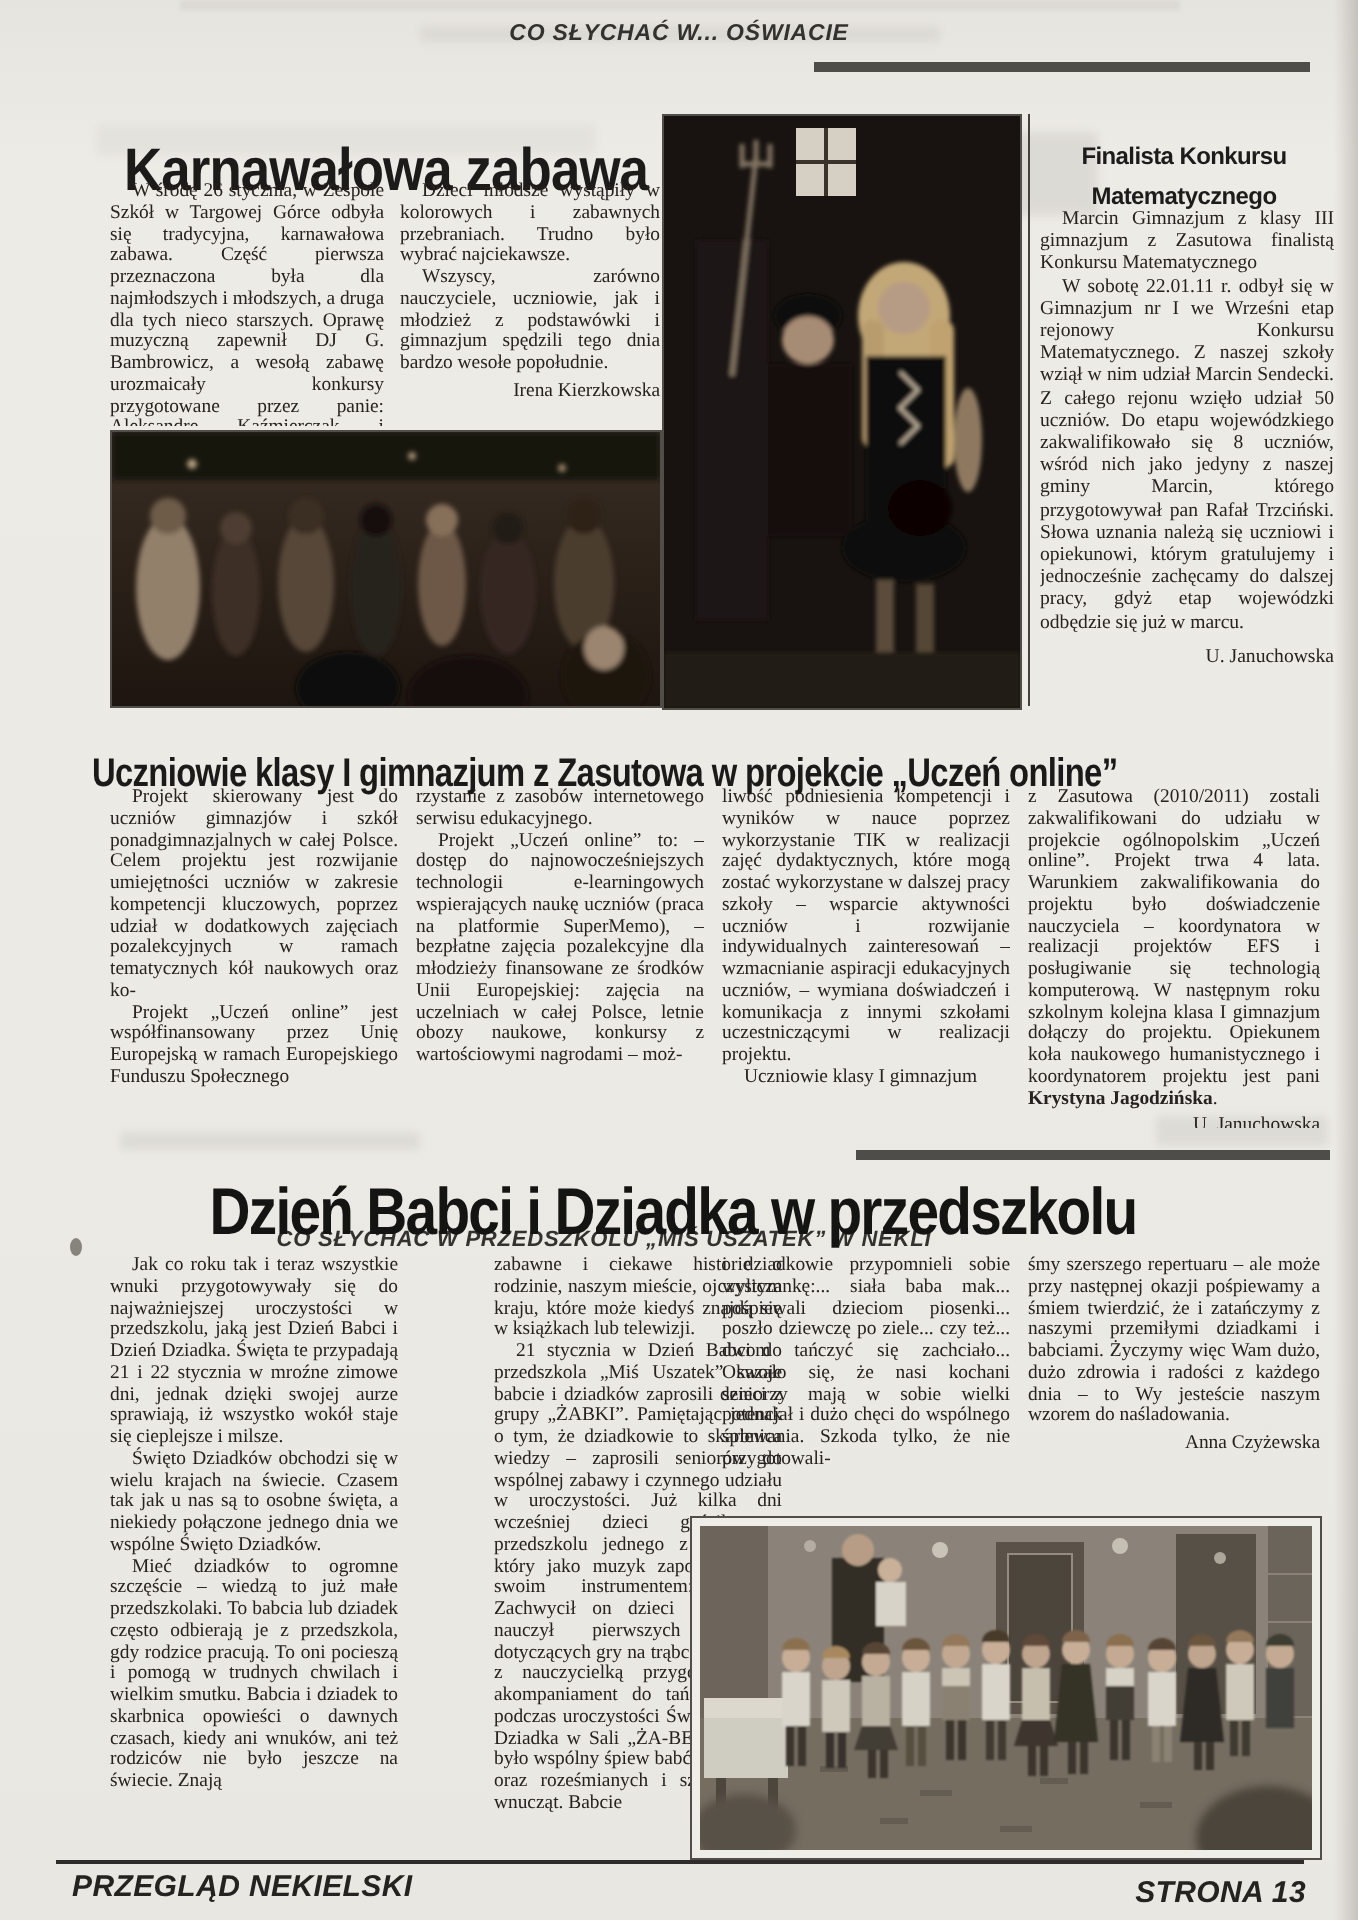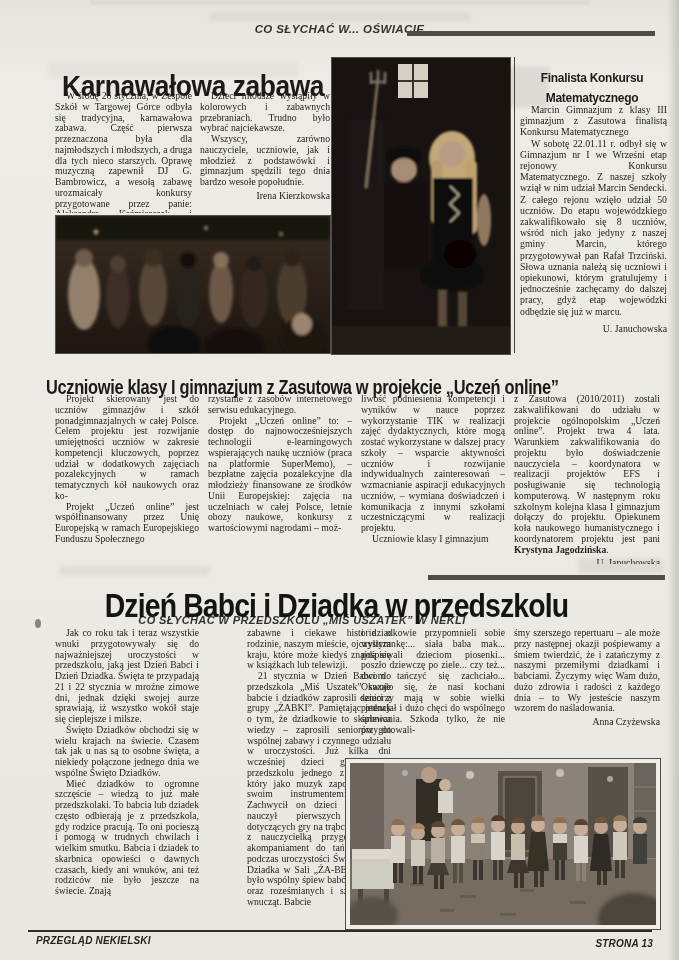--- a/index.html
+++ b/index.html
@@ -25,41 +25,41 @@
   .h-uczen{position:absolute;left:46px;top:359px;font-family:"Liberation Sans",sans-serif;font-weight:bold;
     font-size:20px;letter-spacing:-.4px;transform:scaleX(.82);transform-origin:left top;white-space:nowrap;color:#1b1a19;}
   .h-babci-wrap{position:absolute;left:0;right:6px;top:587px;text-align:center;}
   .h-babci{display:inline-block;font-family:"Liberation Sans",sans-serif;font-weight:bold;font-size:33px;
     letter-spacing:-1px;transform:scaleX(.86);transform-origin:center top;white-space:nowrap;color:#141413;}
   .photo{position:absolute;border:1px solid #514d48;background:#efede8;}
   .photo svg{display:block;}
   .photo-pad{padding:4px;}
   .vrule{position:absolute;width:1px;background:#45423e;}
   .footer-rule{position:absolute;left:28px;top:930px;width:624px;height:2px;background:#2f2d2a;}
-  .footer-txt{font-family:"Liberation Sans",sans-serif;font-style:italic;font-weight:bold;font-size:10px;
+  .footer-txt{font-family:"Liberation Sans",sans-serif;font-style:italic;font-weight:bold;font-size:15px;
     letter-spacing:.2px;color:#242320;}
   .ghost{position:absolute;background:#d2d0ca;filter:blur(2px);opacity:.55;border-radius:2px;}
   .ink-dot{position:absolute;left:35px;top:619px;width:6px;height:9px;border-radius:50%;background:#6e6a64;opacity:.8;}
   .edge-r{position:absolute;right:0;top:0;width:12px;height:100%;
     background:linear-gradient(to right,rgba(0,0,0,0),rgba(110,105,98,.28));}
   .edge-t{position:absolute;left:90px;top:0;width:500px;height:5px;background:#d7d5cf;opacity:.7;filter:blur(1px);}
 </style>
 </head>
 <body>
 
 <div class="edge-t"></div>
 <div class="edge-r"></div>
 <div class="ghost" style="left:210px;top:13px;width:260px;height:8px;"></div>
 <div class="ghost" style="left:48px;top:62px;width:250px;height:16px;opacity:.3;"></div>
 <div class="ghost" style="left:505px;top:66px;width:44px;height:42px;opacity:.6;"></div>
 <div class="ghost" style="left:60px;top:566px;width:150px;height:9px;"></div>
 <div class="ghost" style="left:578px;top:558px;width:86px;height:15px;"></div>
 <div class="ink-dot"></div>
 
-<div class="abs kicker" style="left:0;right:0;top:23px;text-align:center;">CO SŁYCHAĆ W... OŚWIACIE</div>
+<div class="abs kicker" style="left:0;right:0;top:11px;text-align:center;">CO SŁYCHAĆ W... OŚWIACIE</div>
 <div class="abs rule" style="left:407px;top:31px;width:248px;height:5px;"></div>
 
 <article>
   <h1 class="h-karnawal">Karnawałowa zabawa</h1>
   <div class="col" style="left:55px;top:91px;width:137px;height:122px;">
     <p>W środę 26 stycznia, w Zespole Szkół w Targowej Górce odbyła się tradycyjna, karnawałowa zabawa. Część pierwsza przeznaczona była dla najmłodszych i młodszych, a druga dla tych nieco starszych. Oprawę muzyczną zapewnił DJ G. Bambrowicz, a wesołą zabawę urozmaicały konkursy przygotowane przez panie: Aleksandrę Kaźmierczak i Angelikę Jałocha – Polityło.</p>
   </div>
   <div class="col" style="left:200px;top:91px;width:130px;height:122px;">
     <p>Dzieci młodsze wystąpiły w kolorowych i zabawnych przebraniach. Trudno było wybrać najciekawsze.</p>
     <p>Wszyscy, zarówno nauczyciele, uczniowie, jak i młodzież z podstawówki i gimnazjum spędzili tego dnia bardzo wesołe popołudnie.</p>

